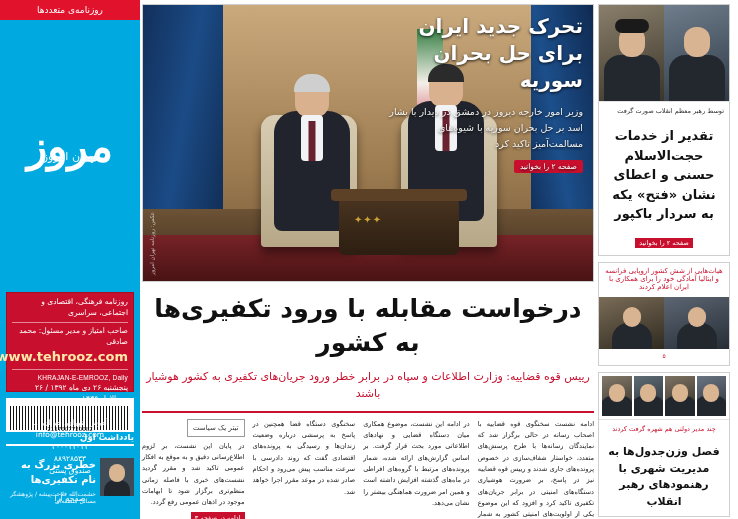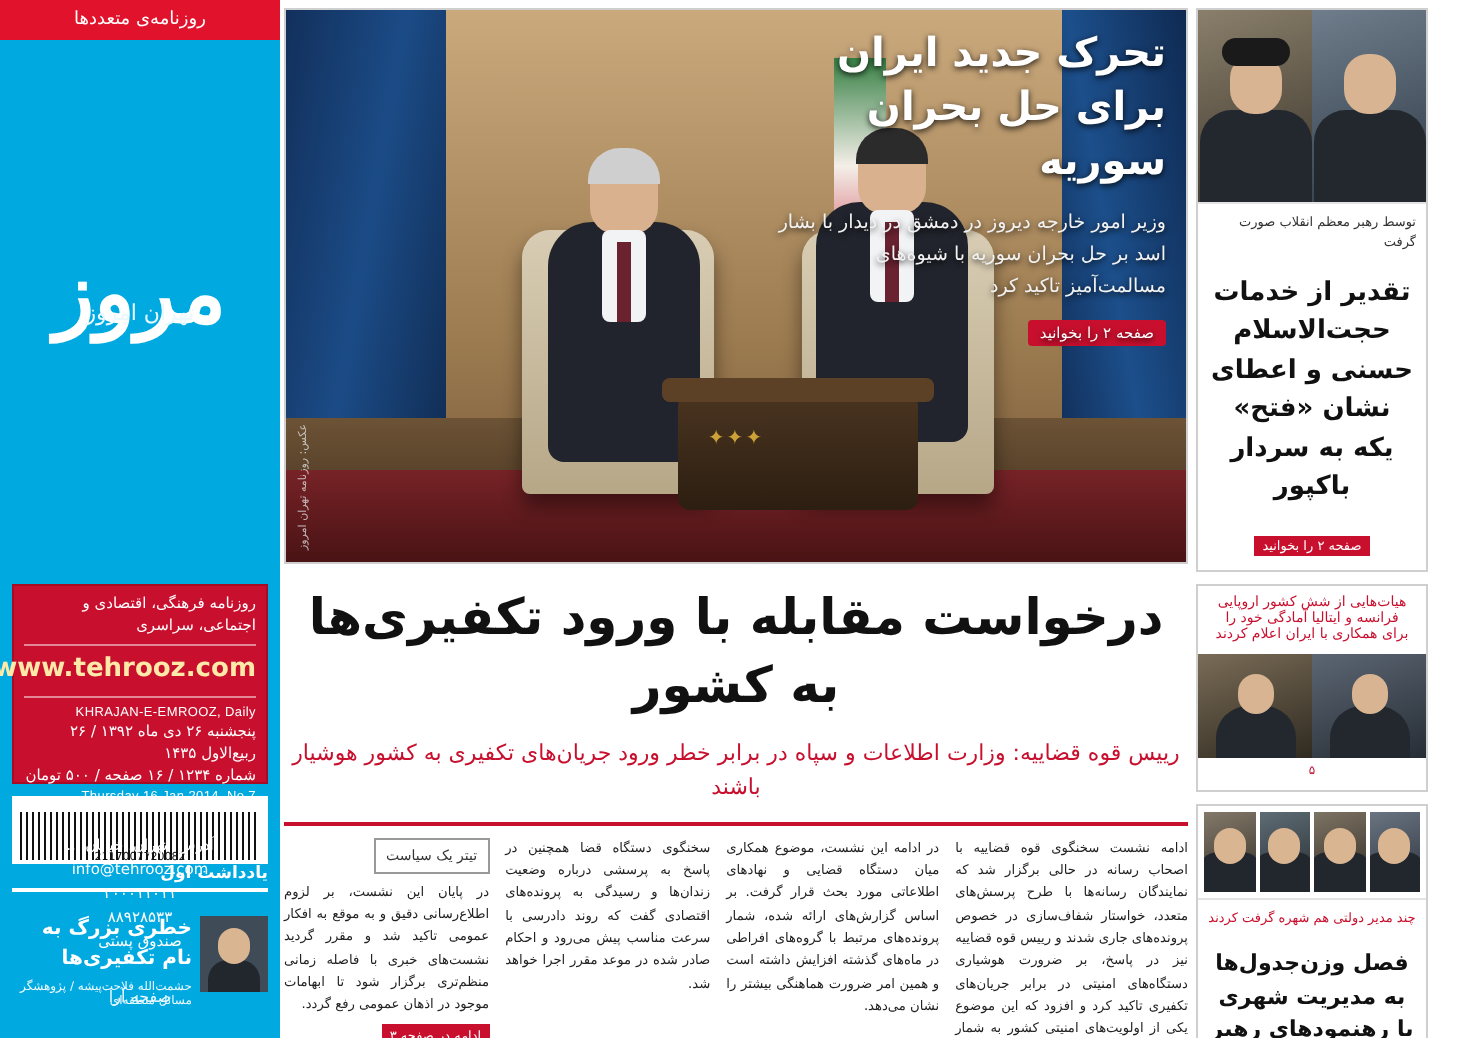--- a/index.html
+++ b/index.html
@@ -135,21 +135,21 @@
   .mcol.c2 { width:108px; }
   .mcol.c3 { width:104px; }
   .mcol.c4 { width:104px; }
   .tag-box {
     display:inline-block; border:1px solid #999; font-size:7px; padding:2px 5px; margin-bottom:4px;
     color:#333;
   }
   .more-badge { display:inline-block; background:#c8102e; color:#fff; font-size:6.5px; padding:1px 4px; margin-top:3px; }
 
   
-  .right-col { position:absolute; left:598px; top:4px; width:116px; height:511px; }
+  .right-col { position:absolute; left:598px; top:4px; width:132px; height:511px; }
   .rc-block { border:1px solid #cfcfcf; margin-bottom:6px; background:#fff; }
   .rc-photos { display:flex; height:96px; }
   .rc-photos .ph { flex:1; position:relative; overflow:hidden; }
   .ph.a { background:linear-gradient(160deg,#6f7d8c,#2f3a46); }
   .ph.b { background:linear-gradient(160deg,#8a7f6b,#3a342a); }
   .ph-head { position:absolute; left:50%; transform:translateX(-50%); top:22px; width:26px; height:30px;
     background:#d8b492; border-radius:12px; }
   .ph-turban { position:absolute; left:50%; transform:translateX(-50%); top:14px; width:34px; height:14px;
     background:#1a1a1a; border-radius:8px; }
   .ph-body { position:absolute; left:50%; transform:translateX(-50%); bottom:0; width:56px; height:46px;
@@ -182,20 +182,21 @@
 
   <div class="logo-col">
     <div class="logo-top-bar">روزنامه‌ی متعدد‌ها</div>
 
     <div class="logo-word">مروز</div>
     <div class="logo-sub">تهران امروز</div>
 
     <div class="masthead-box">
       <div class="mh-line">روزنامه فرهنگی، اقتصادی و اجتماعی، سراسری</div>
       <div class="masthead-rule"></div>
+      <div class="mh-line">صاحب امتیاز و مدیر مسئول: محمد صادقی</div>
       <div class="mh-line mh-url">www.tehrooz.com</div>
       <div class="masthead-rule"></div>
       <div class="mh-line mh-en">KHRAJAN-E-EMROOZ, Daily</div>
       <div class="mh-line">پنجشنبه ۲۶ دی ماه ۱۳۹۲ / ۲۶ ربیع‌الاول ۱۴۳۵</div>
       <div class="mh-line">شماره ۱۲۳۴ / ۱۶ صفحه / ۵۰۰ تومان</div>
       <div class="mh-line mh-en">Thursday 16 Jan 2014, No 7 N0.0698.</div>
     </div>
 
     <div class="barcode">
       <div class="bars"></div>

